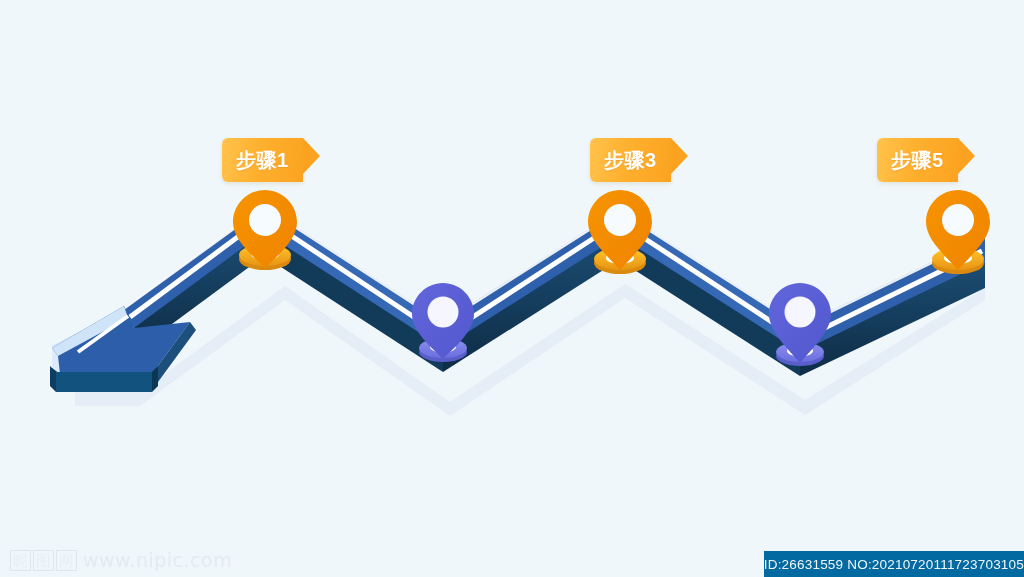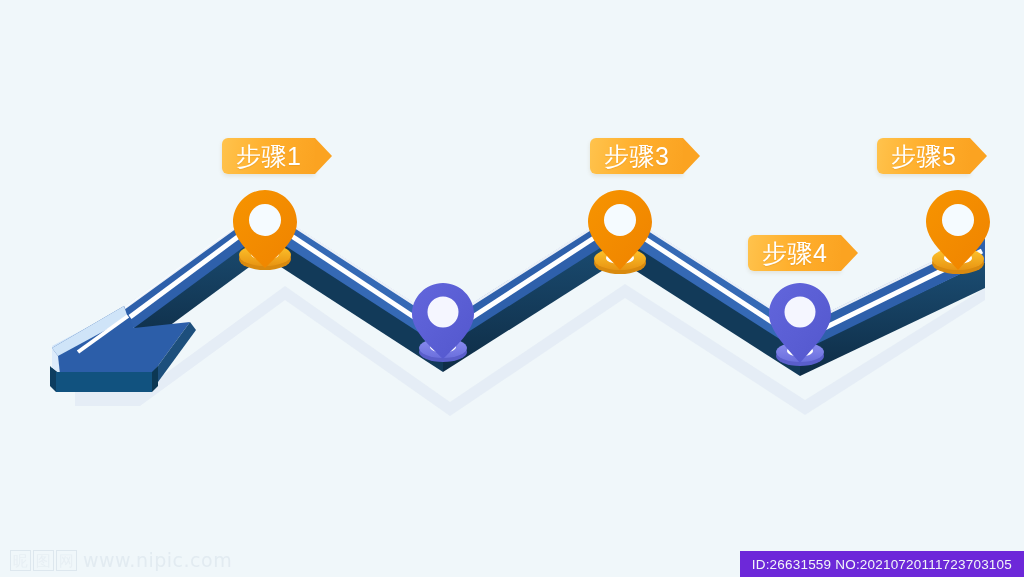--- a/index.html
+++ b/index.html
@@ -21,28 +21,28 @@
   }
   #artboard {
     position: absolute;
     left: 0;
     top: 0;
     width: 1024px;
     height: 577px;
   }
   .step-badge {
     position: absolute;
-    height: 36px;
+    height: 44px;
     display: flex;
     align-items: center;
     justify-content: center;
     padding: 0 14px 0 14px;
     color: #ffffff;
-    font-size: 25px;
-    font-weight: normal;
+    font-size: 20px;
+    font-weight: bold;
     letter-spacing: 0.5px;
     white-space: nowrap;
     border-radius: 6px 0 0 6px;
     background: linear-gradient(100deg, #ffc34d 0%, #ffb02e 45%, #fba321 100%);
     box-shadow: 0 2px 4px rgba(120, 90, 20, 0.13);
     text-shadow: 0 1px 1px rgba(180, 110, 10, 0.22);
   }
   .step-badge::after {
     content: "";
     position: absolute;
@@ -93,24 +93,24 @@
   .wm-url {
     color: #e2ebf1;
     font-size: 19px;
     font-family: "DejaVu Sans", sans-serif;
   }
   .id-bar {
     position: absolute;
     right: 0;
     bottom: 0;
     height: 26px;
-    padding: 0 12px;
+    padding: 0 0;
     display: flex;
     align-items: center;
-    background: #6d28d9;
+    background: #0369a1;
     color: #f2f6f8;
     font-size: 13.5px;
     letter-spacing: 0.2px;
     font-family: "Liberation Sans", sans-serif;
   }
 </style>
 </head>
 <body>
 
 <div id="stage">
@@ -278,23 +278,20 @@
 
   <div class="step-badge" style="left:222px; top:138px;">
     <span>步骤1</span>
   </div>
 
 
   <div class="step-badge" style="left:590px; top:138px;">
     <span>步骤3</span>
   </div>
 
-  <div class="step-badge" style="left:748px; top:235px;">
-    <span>步骤4</span>
-  </div>
 
   <div class="step-badge" style="left:877px; top:138px;justify-content:flex-end;">
     <span>步骤5</span>
   </div>
 
   <div class="watermark-left">
     <span class="wm-logo">
       <span data-ch="昵"></span>
       <span data-ch="图"></span>
       <span data-ch="网"></span>

